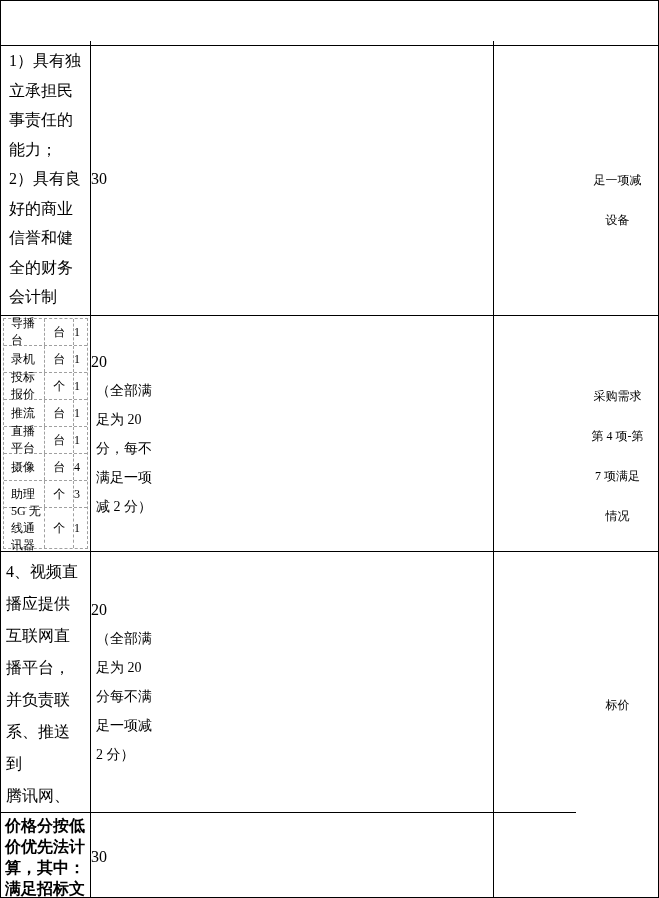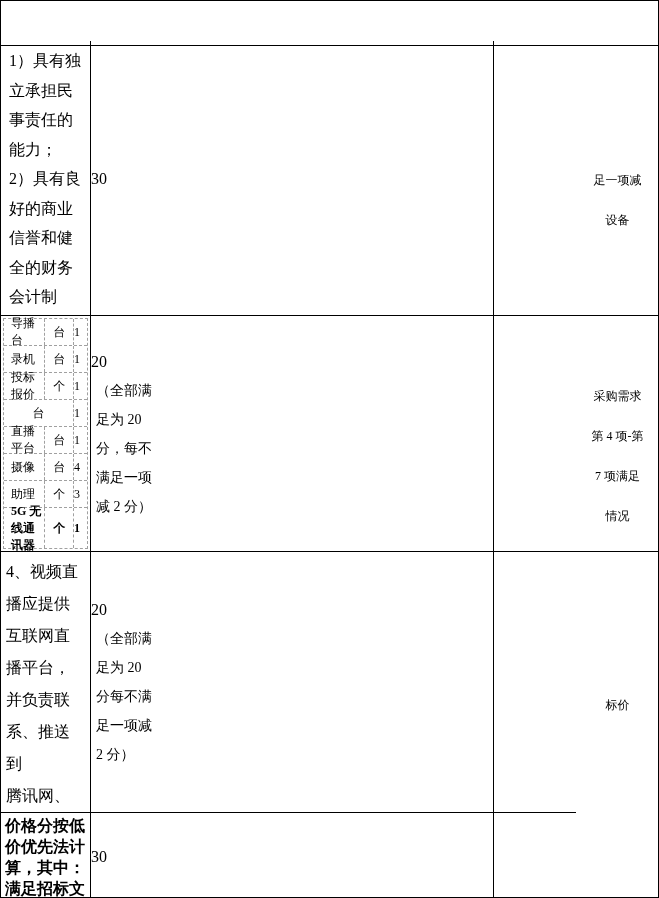--- a/index.html
+++ b/index.html
@@ -54,21 +54,21 @@
   .equip-table {
     position:absolute; left:2px; top:2px; right:2px; bottom:2px;
     display:flex; flex-direction:column;
     border:1px dashed #a0a0a0;
     font-size:12px;
   }
   .equip-row {
     display:flex; height:27px; flex:0 0 auto;
     border-bottom:1px dashed #a0a0a0;
   }
-  .equip-row:last-child { border-bottom:none; flex:1 1 auto;font-weight:bold; }
+  .equip-row:last-child { border-bottom:none; flex:1 1 auto; }
   .equip-name {
     width:180px; border-right:1px dashed #a0a0a0;
     display:flex; align-items:center; padding-left:7px;
   }
   .equip-unit {
     width:144px; border-right:1px dashed #a0a0a0;
     display:flex; align-items:center; justify-content:center;
   }
   .equip-qty {
     flex:1; display:flex; align-items:center; justify-content:flex-end;
@@ -119,20 +119,21 @@
           <div class="equip-qty">1</div>
         </div>
 
         <div class="equip-row">
           <div class="equip-name">投标报价</div>
           <div class="equip-unit">个</div>
           <div class="equip-qty">1</div>
         </div>
 
         <div class="equip-row">
+          <div class="equip-name">推流</div>
           <div class="equip-unit">台</div>
           <div class="equip-qty">1</div>
         </div>
 
         <div class="equip-row">
           <div class="equip-name">直播平台</div>
           <div class="equip-unit">台</div>
           <div class="equip-qty">1</div>
         </div>
 

